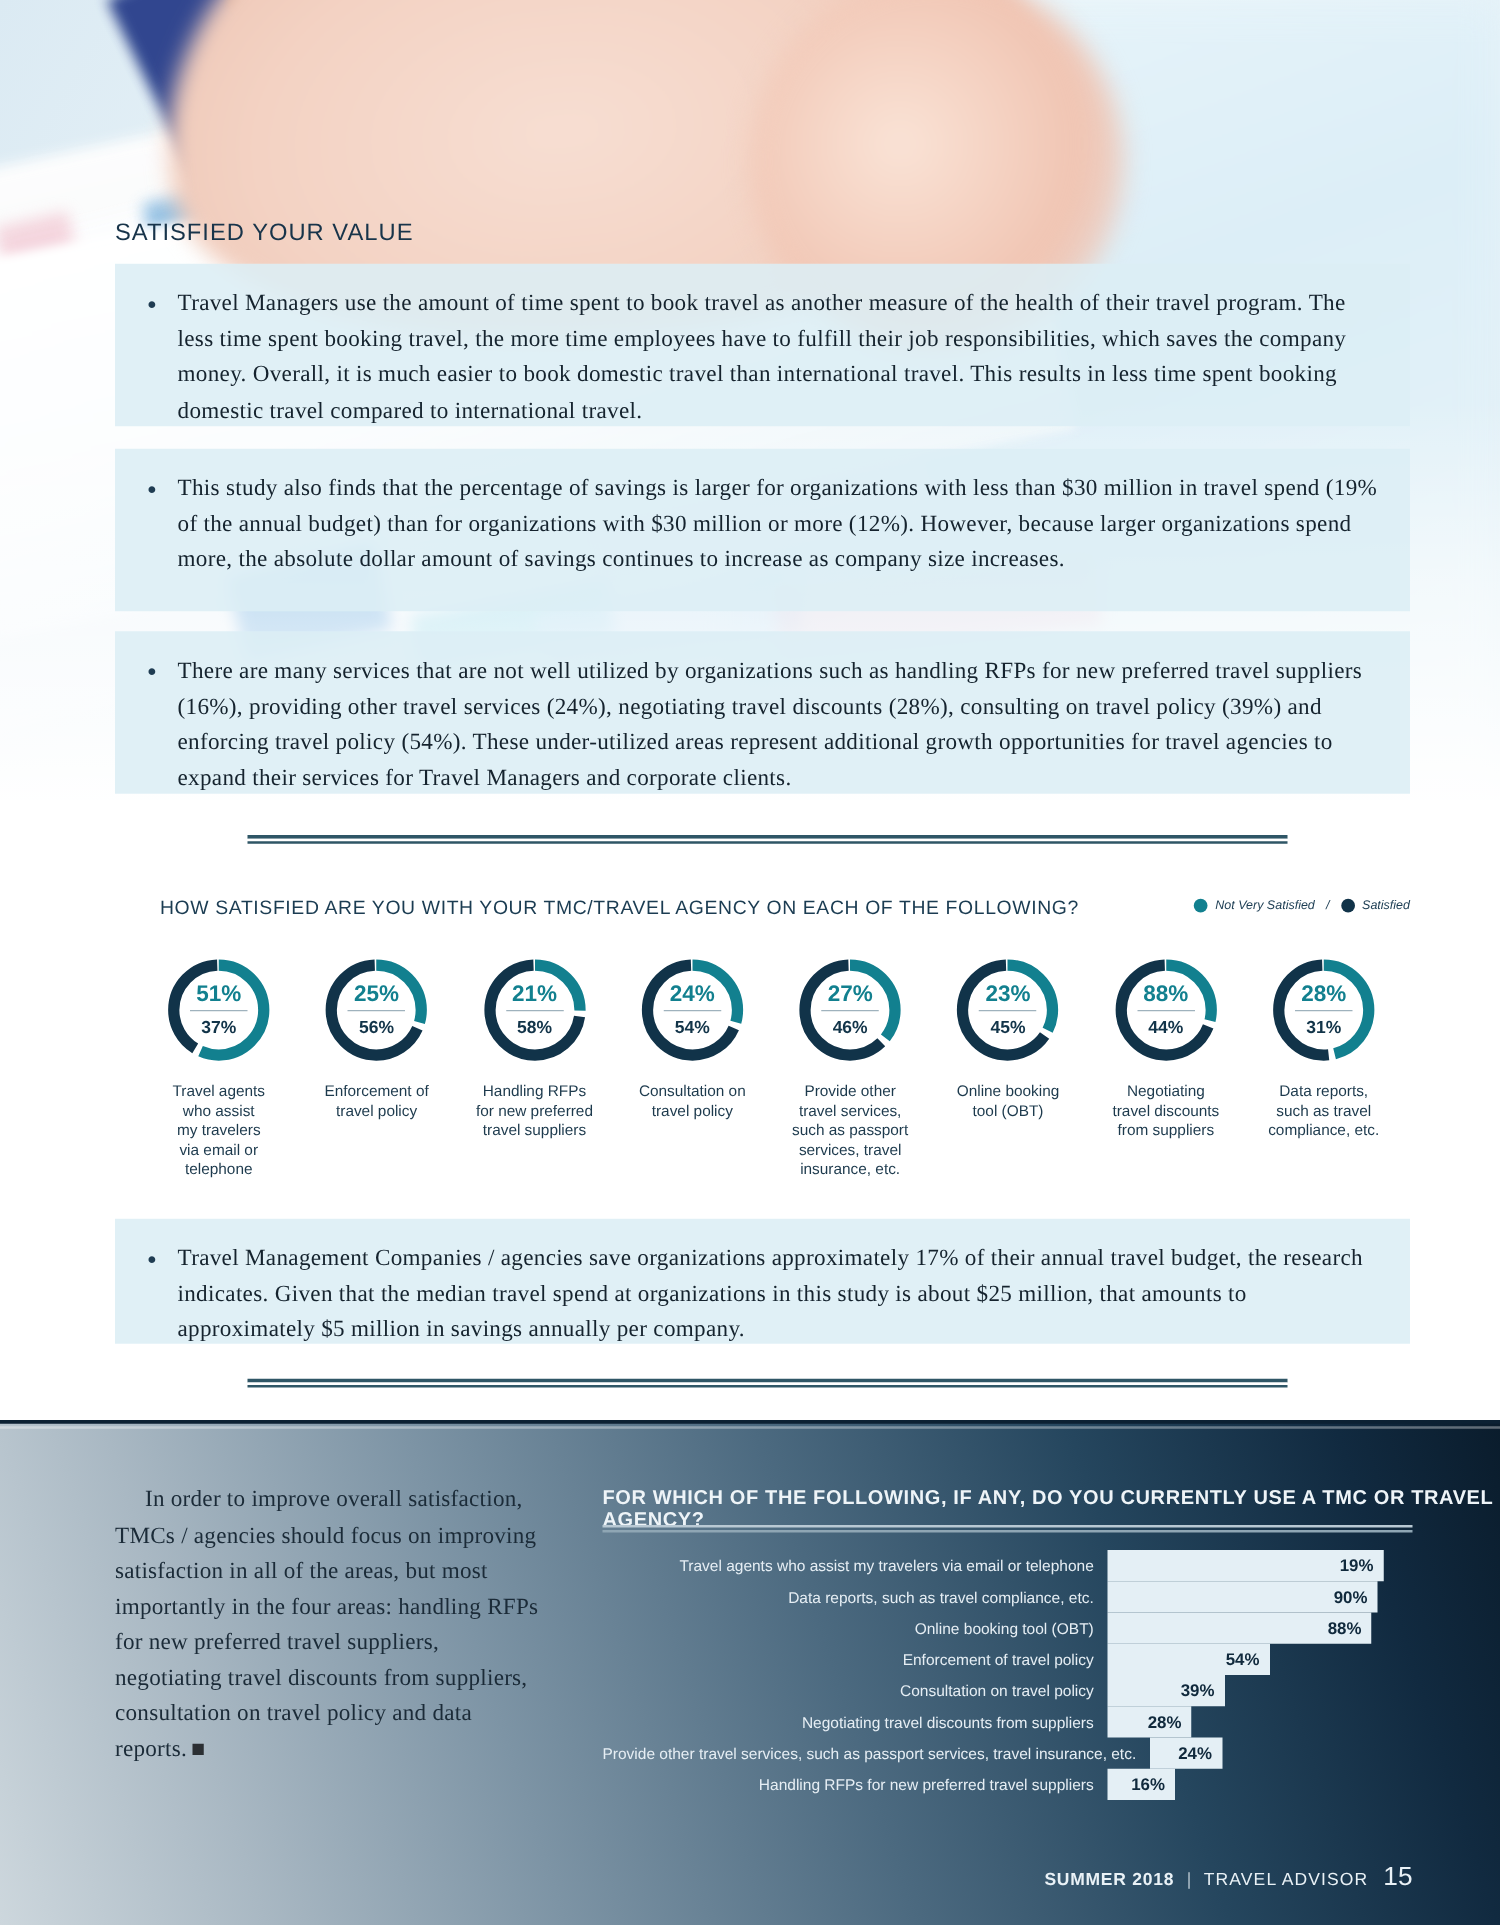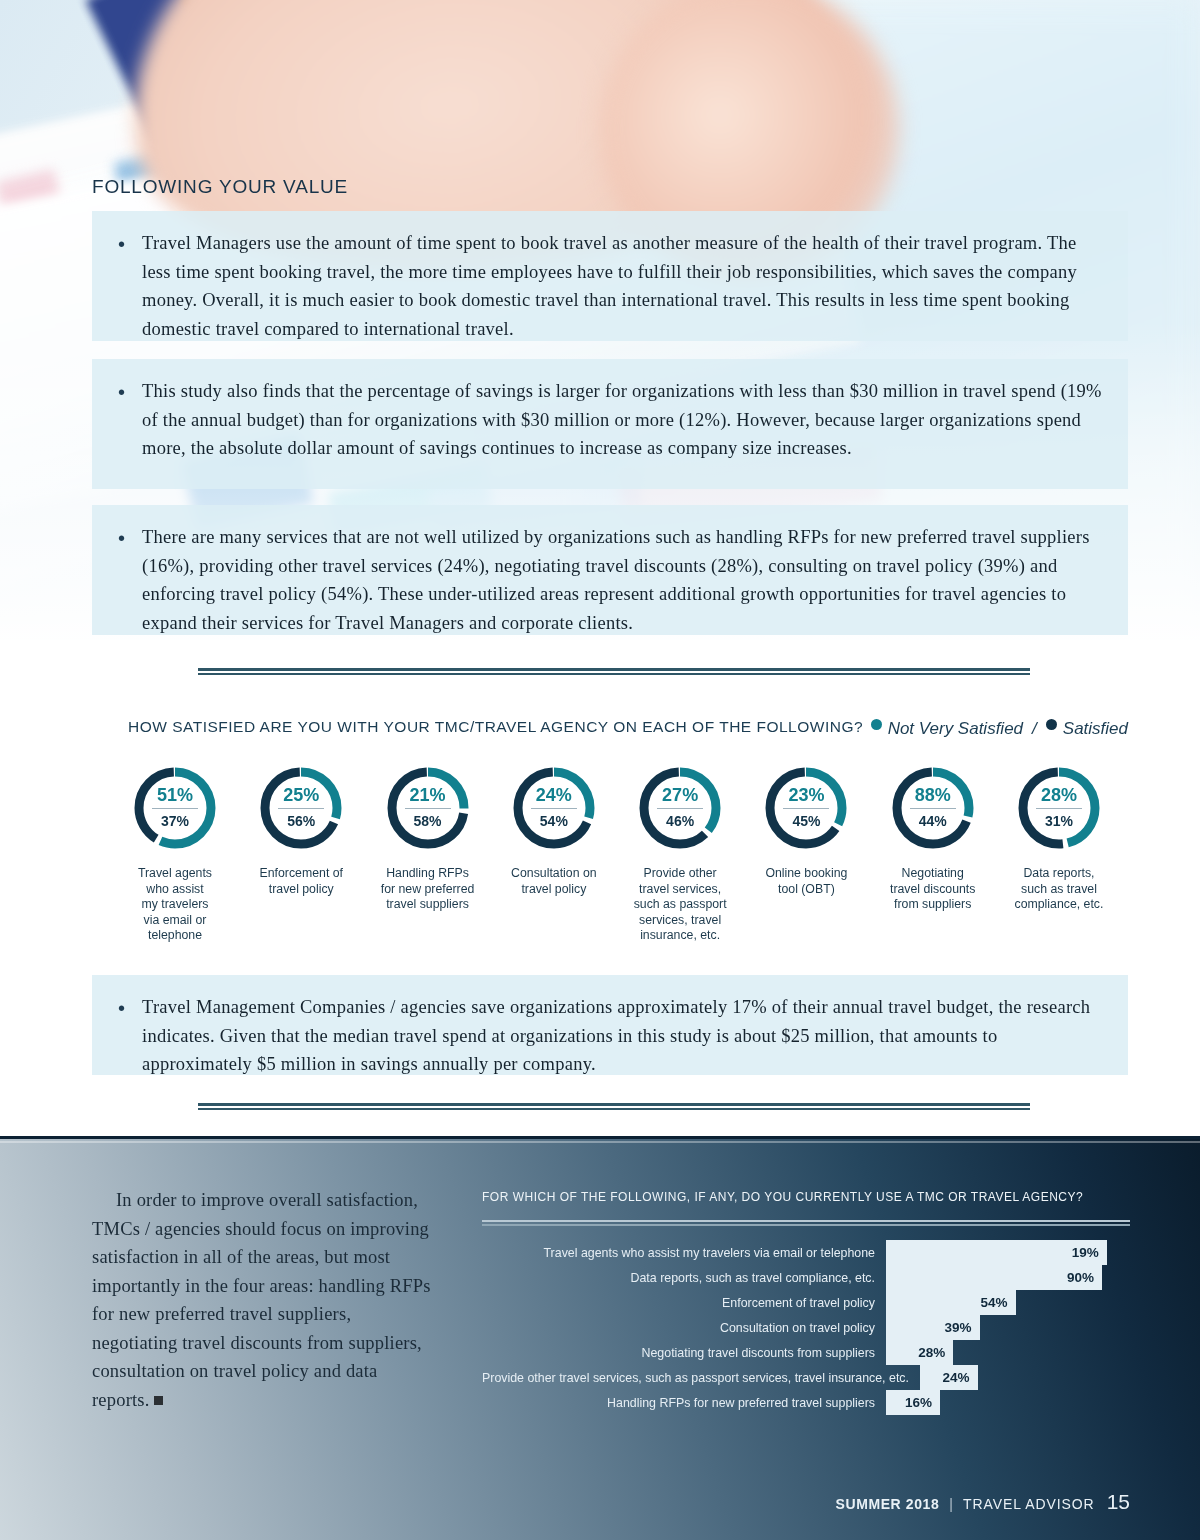--- a/index.html
+++ b/index.html
@@ -158,21 +158,21 @@
   .donut-heading {
     position: absolute;
     left: 128px; top: 718px;
     font-size: 15.5px;
     letter-spacing: .5px;
     color: #1b3c52;
   }
   .legend {
     position: absolute;
     right: 72px; top: 719px;
-    font-size: 17px;
+    font-size: 10px;
     font-style: italic;
     color: #1b3c52;
     display: flex;
     align-items: flex-start;
     gap: 6px;
     white-space: nowrap;
   }
   .legend .sw {
     width: 11px; height: 11px; border-radius: 50%;
     display: inline-block;
@@ -253,23 +253,24 @@
     display: inline-block;
     width: 9px; height: 9px;
     background: #2b2f33;
     margin-left: 4px;
     vertical-align: 1px;
   }
 
   .bar-heading {
     position: absolute;
     left: 482px; top: 54px;
-    font-size: 12px;
+    font-size: 16px;
     letter-spacing: .5px;
     color: #eef4f8;
+    font-weight: bold;
   }
   .bar-rule { position: absolute; left: 482px; top: 84px; width: 648px; }
   .bar-rule .l1 { height: 2px; background: #b9c9d4; }
   .bar-rule .l2 { height: 2px; background: transparent; }
   .bar-rule .l3 { height: 2px; background: #8fa6b4; }
 
   .bars {
     position: absolute;
     left: 482px; top: 104px;
     width: 648px;
@@ -333,21 +334,21 @@
   <div class="hero-knuckle"></div>
   <div class="hero-bluebar bb9"></div>
   <div class="hero-bluebar bb5"></div>
   <div class="hero-bluebar bb7"></div>
   <div class="hero-bluebar bb8"></div>
   <div class="hero-fade"></div>
 </div>
 
 <div class="page">
 
-  <div class="section-title">FOLLOWING YOUR VALUE</div>
+  <div class="section-title">SATISFIED YOUR VALUE</div>
 
   <div class="tintbox" id="box1">
     <div class="bullet-row">
       <div class="bullet-dot">•</div>
       <div class="bullet-text">Travel Managers use the amount of time spent to book travel as another measure of the health of their travel program. The less time spent booking travel, the more time employees have to fulfill their job responsibilities, which saves the company money. Overall, it is much easier to book domestic travel than international travel. This results in less time spent booking domestic travel compared to international travel.</div>
     </div>
   </div>
 
   <div class="tintbox" id="box2">
     <div class="bullet-row">
@@ -531,20 +532,28 @@
         </div>
         <div class="bar-row">
           <div class="bar-label">Data reports, such as travel compliance, etc.</div>
           <div class="bar-track">
             <div class="bar-fill" style="width: 216px; background: rgb(228, 239, 245);">
               <span>90%</span>
             </div>
           </div>
         </div>
         <div class="bar-row">
+          <div class="bar-label">Online booking tool (OBT)</div>
+          <div class="bar-track">
+            <div class="bar-fill" style="width: 211.2px; background: rgb(228, 239, 245);">
+              <span>88%</span>
+            </div>
+          </div>
+        </div>
+        <div class="bar-row">
           <div class="bar-label">Enforcement of travel policy</div>
           <div class="bar-track">
             <div class="bar-fill" style="width: 129.6px; background: rgb(228, 239, 245);">
               <span>54%</span>
             </div>
           </div>
         </div>
         <div class="bar-row">
           <div class="bar-label">Consultation on travel policy</div>
           <div class="bar-track">

